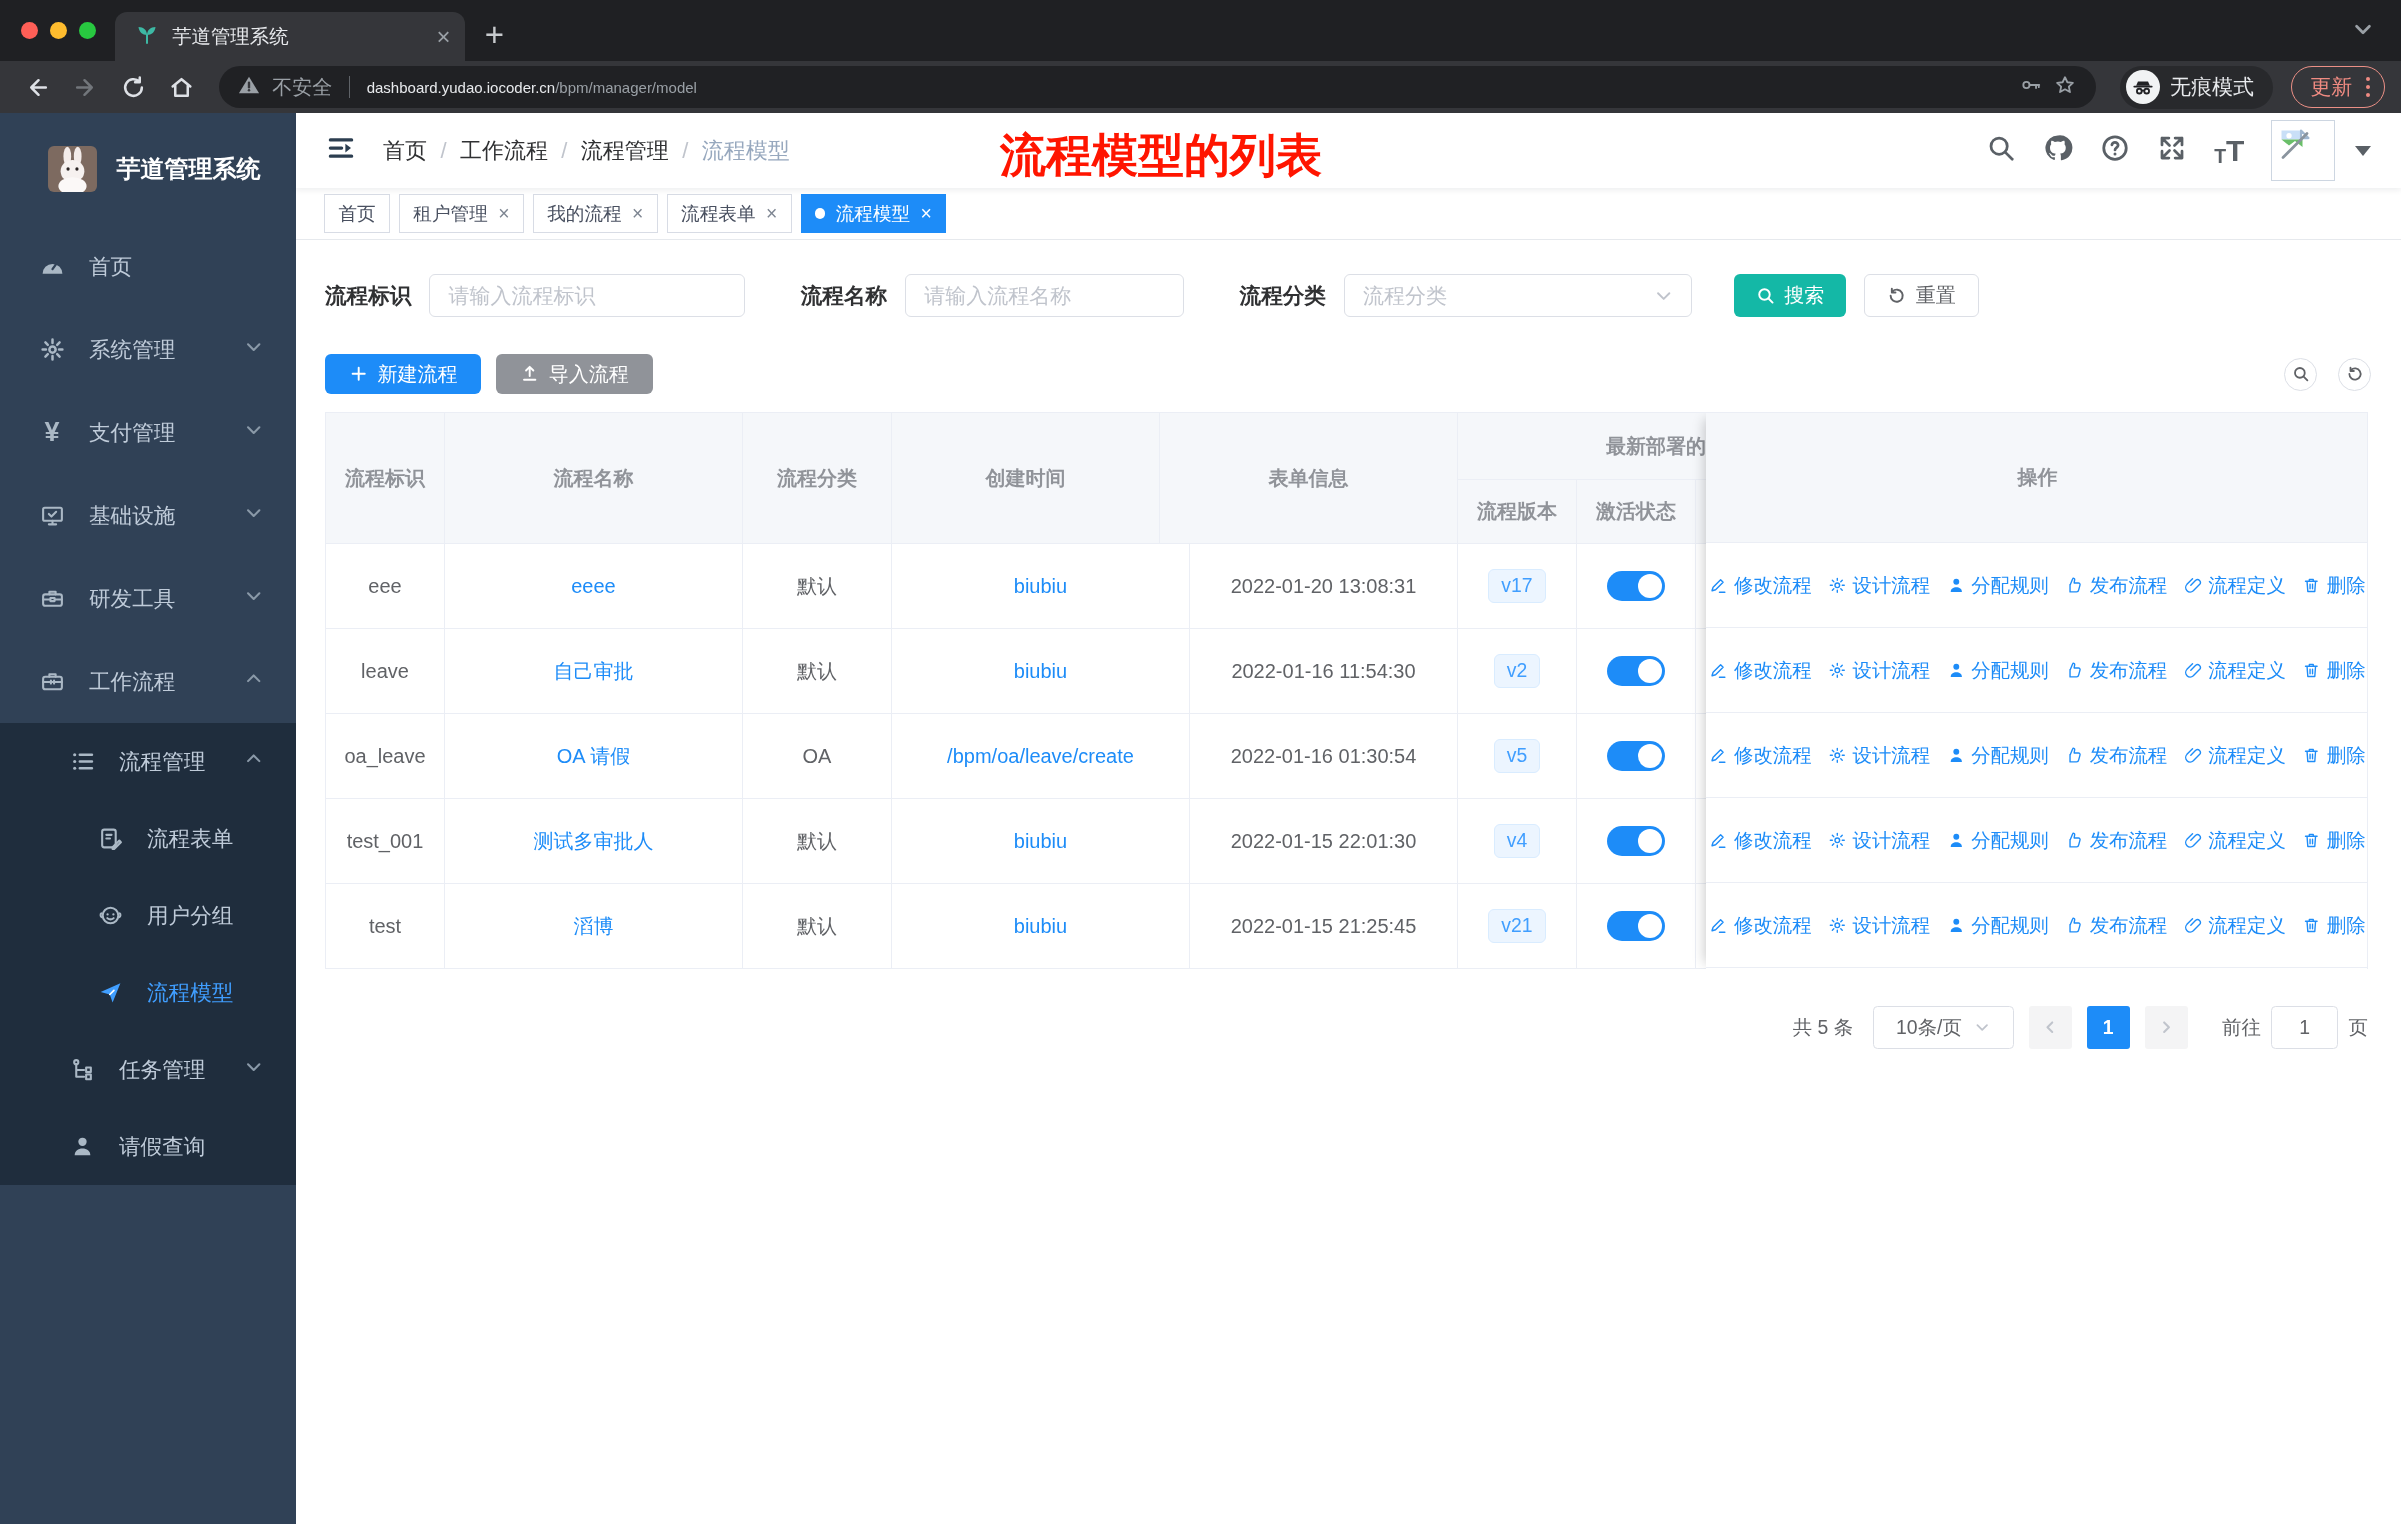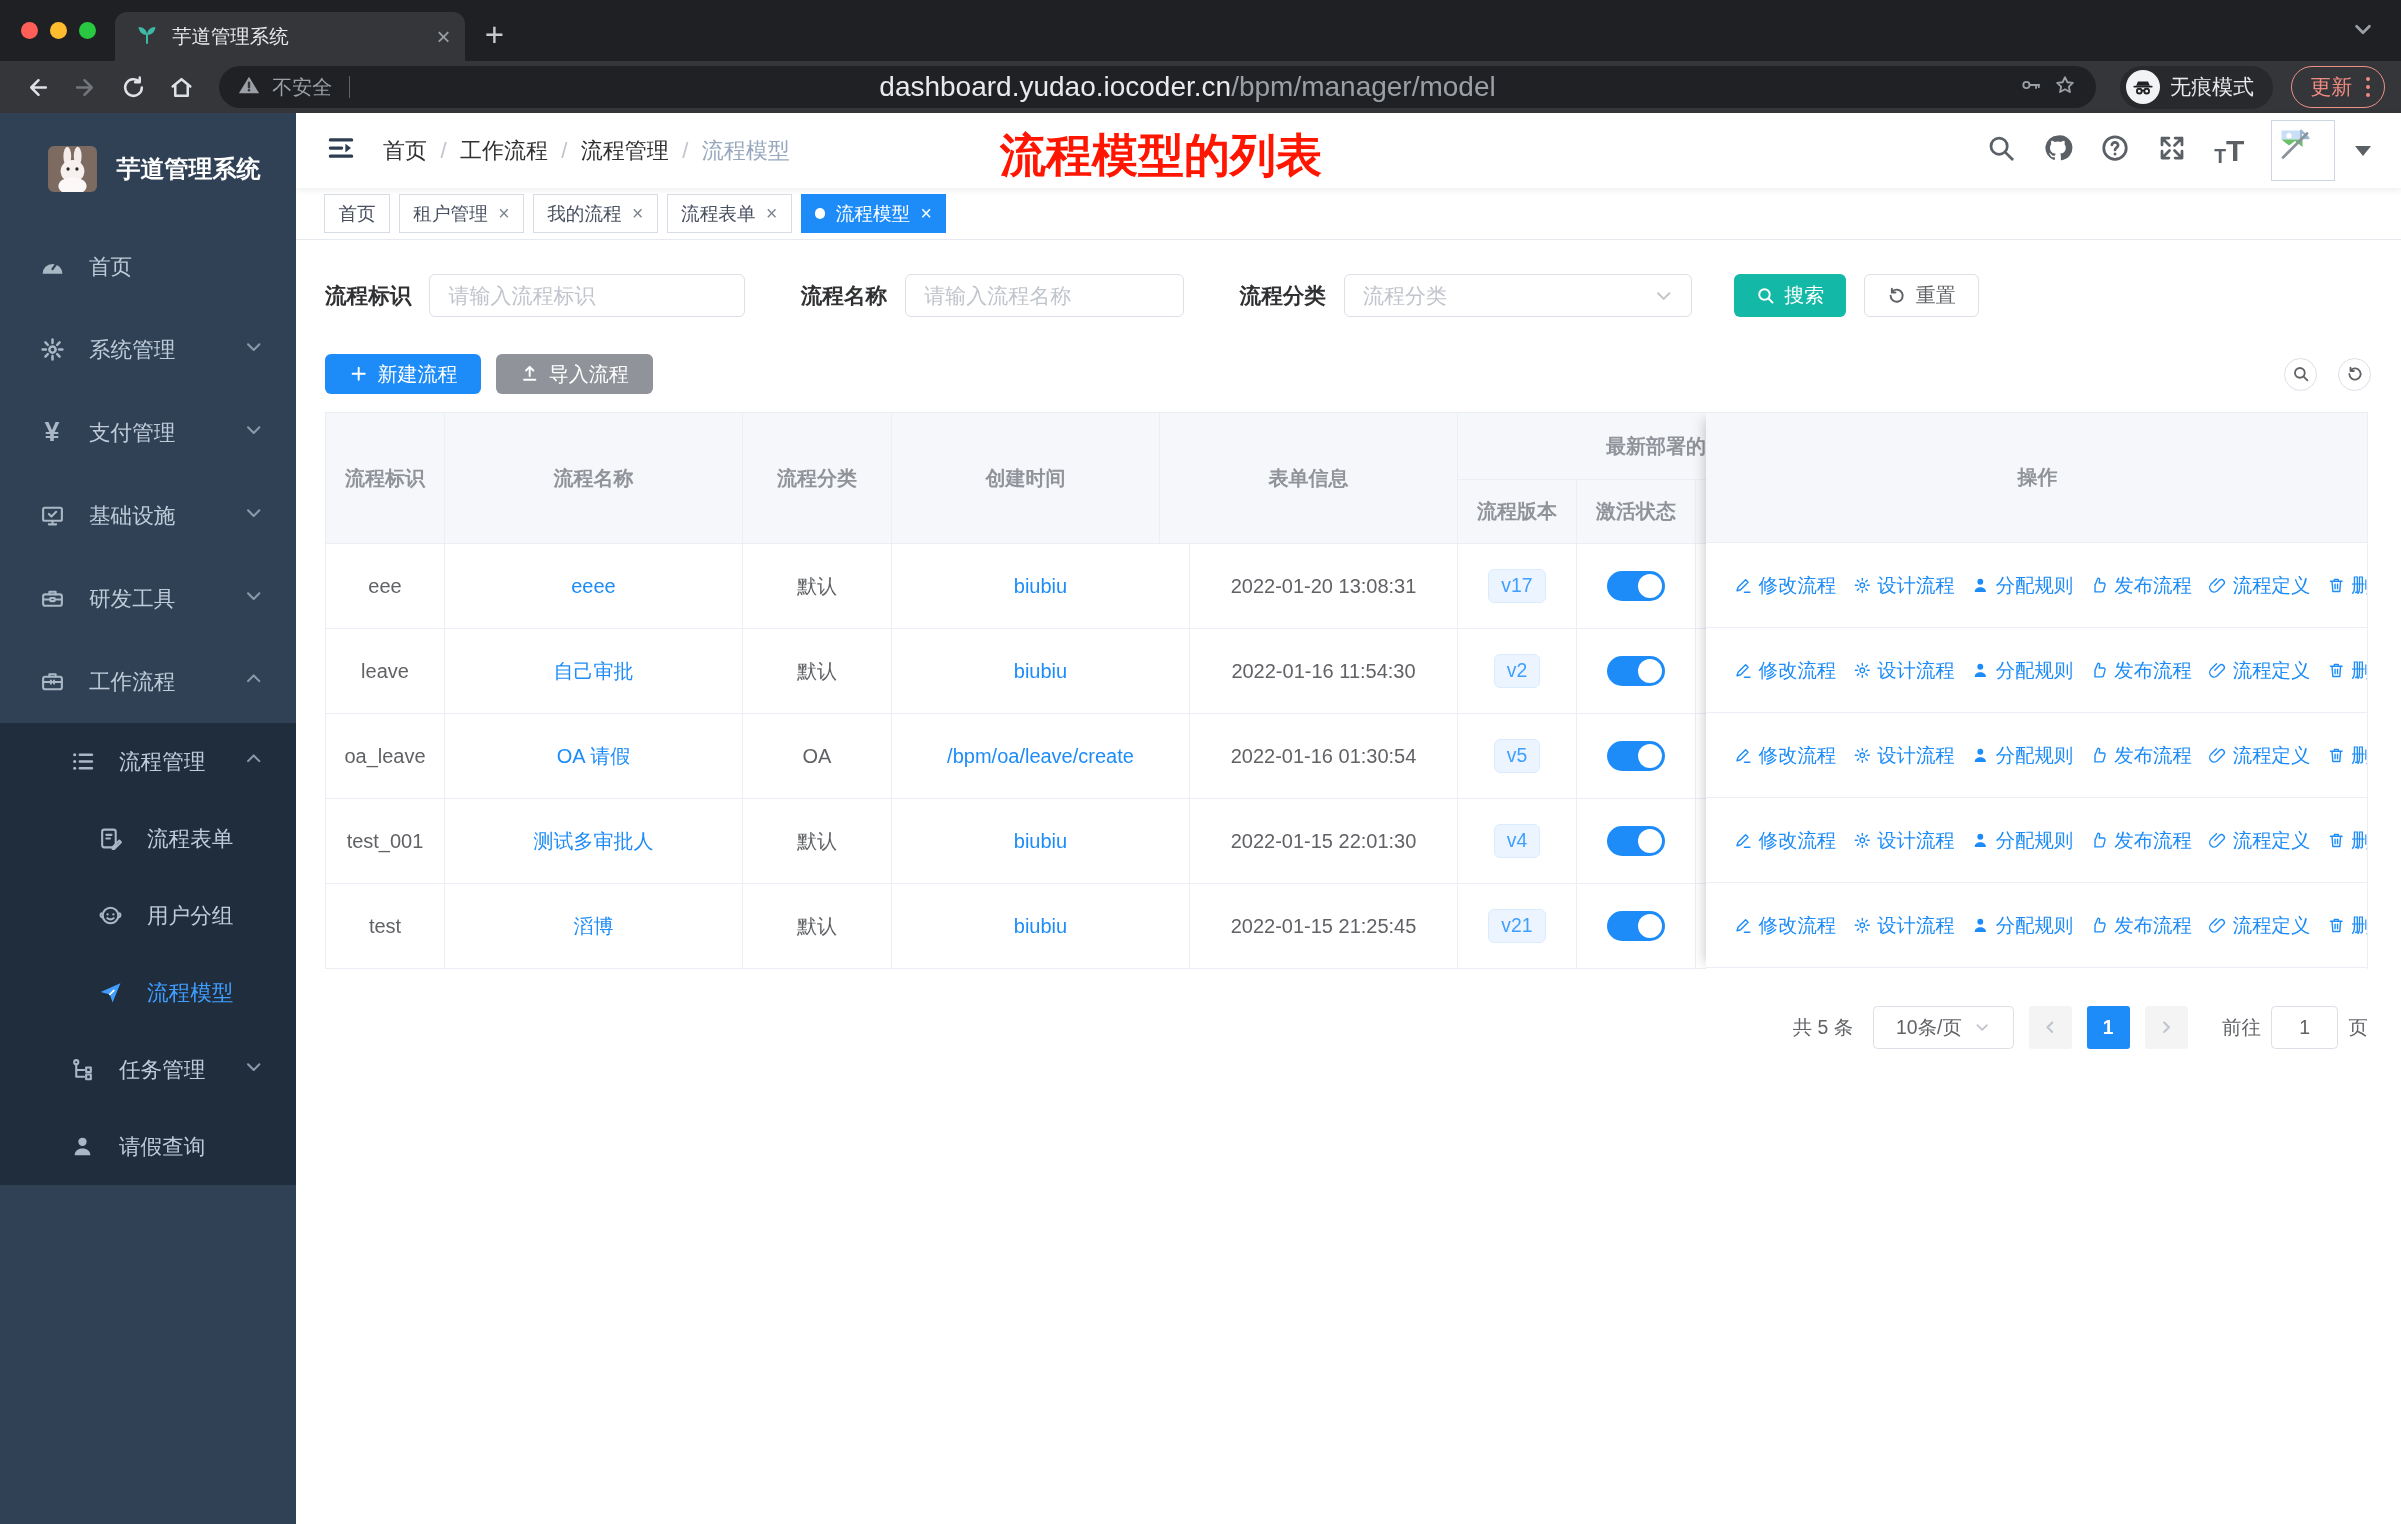--- a/index.html
+++ b/index.html
@@ -23,21 +23,21 @@
   .strip-caret svg{width:22px;height:22px;stroke-width:3}
 
   .toolbar { height:52px; background:#35363a; display:flex; align-items:center; padding:0 16.4px; gap:6px; }
   .nav-ic { width:42px; height:42px; display:flex; align-items:center; justify-content:center; color:#dee1e6; }
   .nav-ic svg{width:25px;height:25px;stroke-width:2.4}
   .nav-ic.dis { color:#72767b; }
   .urlbar { flex:1; height:42px; background:#202124; border-radius:21px; margin:0 10.4px; display:flex; align-items:center; padding:0 19.4px; gap:12px; color:#9aa0a6; }
   .urlbar .warn svg{width:22px;height:22px}
   .sec-label{font-size:20px;}
   .url-div{width:1.5px;height:22px;background:#5f6368;margin:0 4.5px;}
-  .url-text{font-size:28px;color:#e8eaed;flex:1;white-space:nowrap;overflow:hidden;text-align:center;}
+  .url-text{font-size:15px;color:#e8eaed;flex:1;white-space:nowrap;overflow:hidden;}
   .url-text .path{color:#9aa0a6;}
   .urlbar .tail-ic svg{width:22px;height:22px}
   .incog { height:43px; background:#28292c; border-radius:21.6px; display:flex; align-items:center; gap:10.4px; padding:0 19.4px 0 6px; color:#e8eaed; font-size:21px; margin-left:7.4px; }
   .incog-circle { width:34px; height:34px; border-radius:50%; background:#f1f3f4; display:flex; align-items:center; justify-content:center; color:#202124; }
   .incog-circle svg{width:22px;height:22px;stroke-width:2}
   .update { height:42px; border:1.5px solid #ec9086; border-radius:21px; display:flex; align-items:center; gap:13.4px; padding:0 13.4px 0 18px; color:#f08b82; font-size:21px; margin-left:12px; }
   .update .dots { display:flex; flex-direction:column; gap:3.7px; }
   .update .dots i { width:4.5px; height:4.5px; border-radius:50%; background:#f08b82; }
 
   
@@ -115,21 +115,21 @@
   .hc2 { height:63px; display:flex; align-items:center; justify-content:center; font-weight:bold; color:#909399; font-size:20px; border-right:0.7px solid #ebeef5; }
   .tr { display:flex; height:85px; border-bottom:0.7px solid #ebeef5; background:#fff; }
   .td { display:flex; align-items:center; justify-content:center; font-size:20px; color:#606266; border-right:0.7px solid #ebeef5; text-align:center; }
   a.cell-link { color:#1d8cf8; text-decoration:none; cursor:pointer; }
   .vtag { display:inline-block; padding:6.7px 12px; background:#ecf5ff; border:0.7px solid #d9ecff; border-radius:6px; color:#409eff; font-size:19.4px; line-height:1; }
   .switch { width:58px; height:30px; border-radius:15px; background:#1d8cf8; position:relative; cursor:pointer; }
   .switch::after { content:''; position:absolute; top:3px; right:3px; width:24px; height:24px; border-radius:50%; background:#fff; }
 
   .opscol { position:absolute; top:0; left:1380px; width:663px; height:100%; background:#fff; z-index:3; box-shadow:-7.4px 0 12px -6px rgba(0,0,0,.22); }
   .ops-h { height:130px; background:#f5f7fa; border-bottom:0.7px solid #ebeef5; display:flex; align-items:center; justify-content:center; font-weight:bold; color:#909399; font-size:20px; }
-  .ops-row { height:85px; border-bottom:0.7px solid #ebeef5; display:flex; align-items:center; gap:16.4px;padding-left:28px; }
+  .ops-row { height:85px; border-bottom:0.7px solid #ebeef5; display:flex; align-items:center; justify-content:center; gap:16.4px; }
   a.op { display:inline-flex; align-items:center; gap:6px; color:#1d8cf8; font-size:19.4px; text-decoration:none; cursor:pointer; white-space:nowrap; }
   a.op svg{width:18.6px;height:18.6px;stroke-width:1.8}
 
   
   .pager { width:2043px; margin-top:37px; display:flex; align-items:center; justify-content:flex-end; gap:15px; color:#606266; font-size:19.4px; }
   .pg-total { margin-right:4.5px; }
   .pg-size { width:141px; height:43px; border:0.7px solid #dcdfe6; border-radius:4.5px; display:flex; align-items:center; justify-content:center; gap:12px; cursor:pointer; }
   .pg-size svg{width:16.4px;height:16.4px;color:#c0c4cc;stroke-width:2.6}
   .pg-btn { width:43px; height:43px; background:#f4f4f5; border-radius:3px; display:flex; align-items:center; justify-content:center; color:#c0c4cc; cursor:pointer; }
   .pg-btn svg{width:16.4px;height:16.4px;stroke-width:3}

